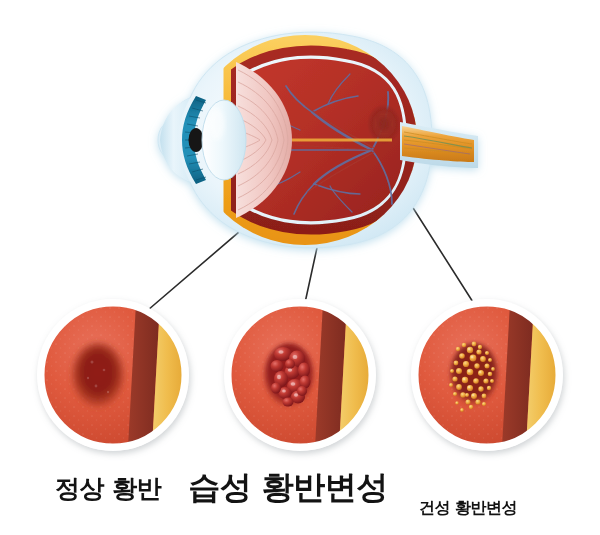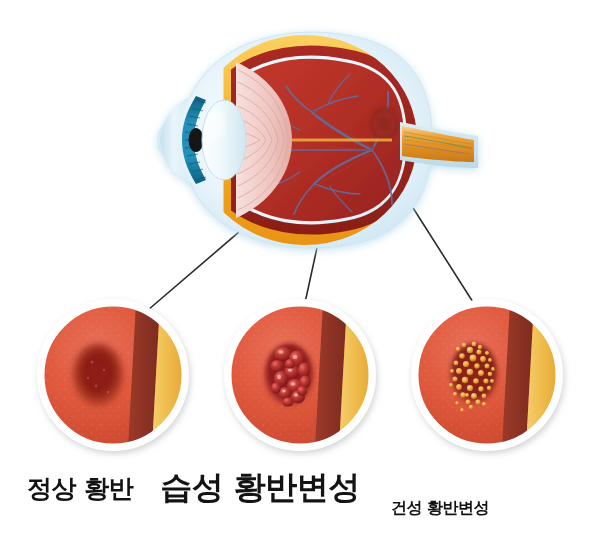--- a/index.html
+++ b/index.html
@@ -5,21 +5,21 @@
   html,body{margin:0;padding:0;}
   body{
     width:600px;height:535px;
     background:#ffffff;
     font-family:"Liberation Sans","DejaVu Sans",sans-serif;
     overflow:hidden;
     position:relative;
   }
   #stage{position:absolute;inset:0;width:600px;height:535px;}
   .fig-svg{position:absolute;left:0;top:0;width:600px;height:535px;}
-  .labels{position:absolute;left:0;top:466px;width:520px;height:44px;display:flex;}
+  .labels{position:absolute;left:0;top:466px;width:520px;height:44px;display:flex;padding-left:28px;}
   .label-cell{flex:1 1 0;display:flex;align-items:center;justify-content:center;}
   .label-text{
     font-family:"DejaVu Sans","Liberation Sans",sans-serif;
     font-weight:bold;
     font-size:25px;
     letter-spacing:-0.5px;
     color:#131313;
     white-space:nowrap;
   }
   .label-cell.c1 .label-text{font-size:25px;}

